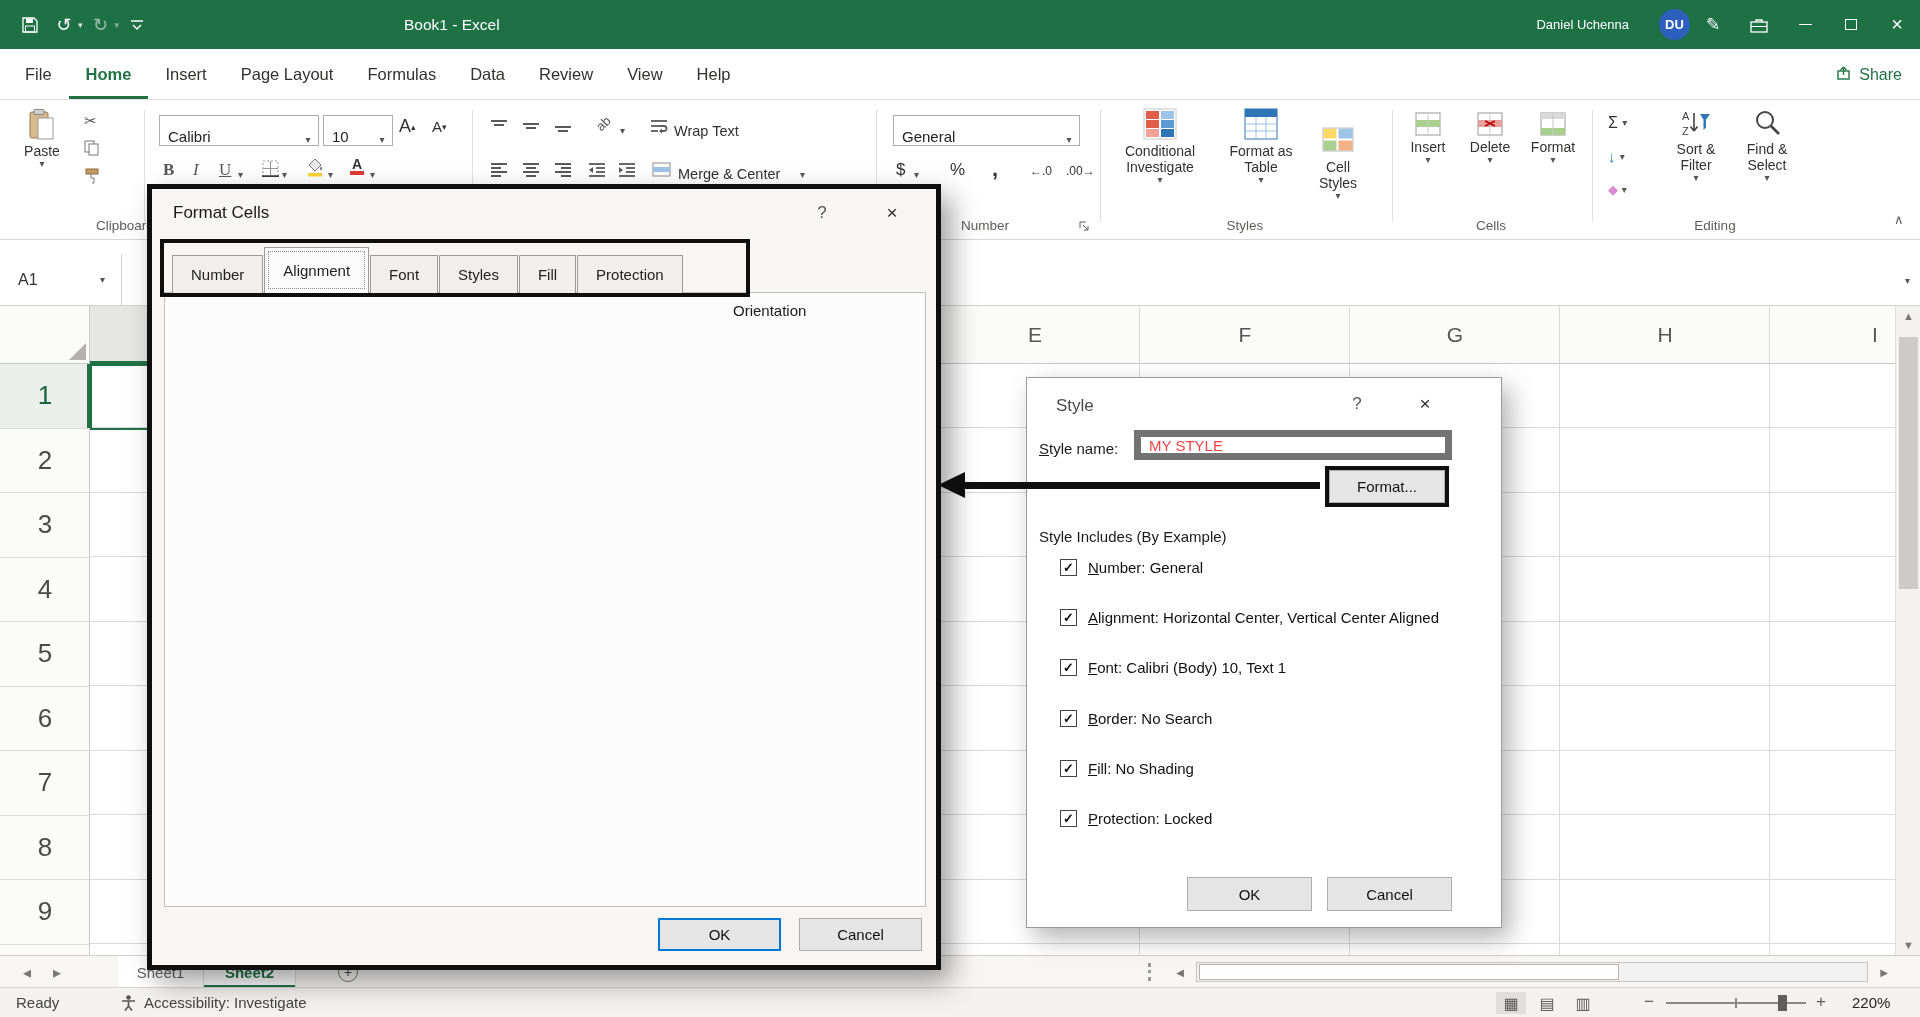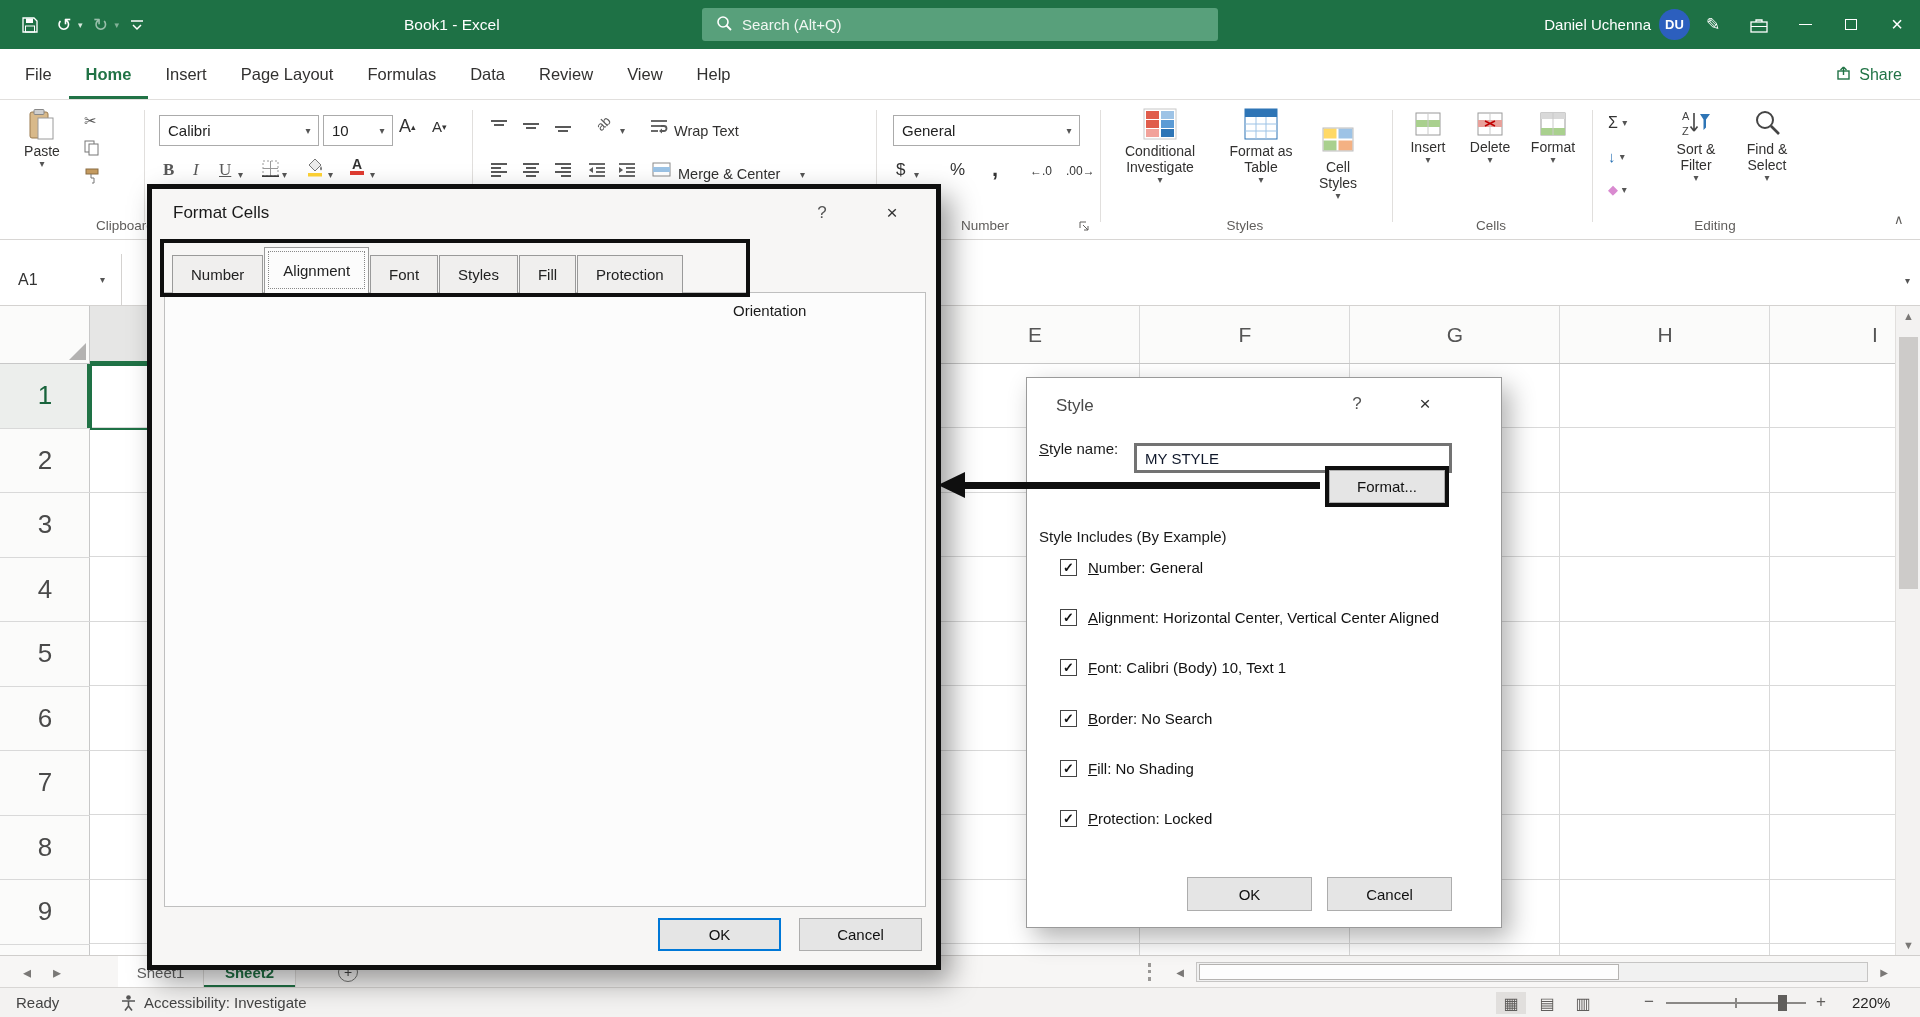--- a/index.html
+++ b/index.html
@@ -21,21 +21,21 @@
 
 #tabrow{position:absolute;left:0;top:49px;width:1920px;height:51px;background:#fff;border-bottom:1px solid #e1dfdd;z-index:9;display:flex;align-items:stretch;padding-left:8px}
 .rtab{padding:0 17px;display:flex;align-items:center;font-size:16.5px;color:#323130}
 .rtab.active{color:#217346;font-weight:bold;box-shadow:inset 0 -3px 0 #217346}
 #share{position:absolute;right:18px;top:49px;height:51px;display:flex;align-items:center;gap:7px;color:#217346;font-size:16px;z-index:9}
 
 
 #ribbon{position:absolute;left:0;top:100px;width:1920px;height:140px;background:#fff;border-bottom:1px solid #d8d6d4;z-index:8}
 .rdiv{position:absolute;top:10px;height:112px;width:1px;background:#e1dfdd}
 .glabel{position:absolute;top:118px;font-size:13.5px;color:#605e5c;text-align:center;width:130px}
-.rcombo{position:absolute;height:31px;background:#fff;border:1px solid #ababab;display:flex;align-items:center;font-size:15px;color:#222}
+.rcombo{position:absolute;height:31px;background:#fff;border:1px solid #ababab;display:flex;align-items:flex-end;font-size:15px;color:#222}
 .rcombo .v{flex:1;padding-left:8px;white-space:nowrap}
 .rcombo .c{width:20px;text-align:center;font-size:10px;color:#555}
 .caret{font-size:10px;color:#555;line-height:10px}
 .sic{position:absolute;display:flex;align-items:center;justify-content:center;color:#595959}
 .bigbtn{position:absolute;display:flex;flex-direction:column;align-items:center;color:#323130}
 .bigbtn .lbl{text-align:center;line-height:16px;margin-top:3px;font-size:14px}
 .launcher{position:absolute;width:14px;height:14px}
 
 
 #formulabar{position:absolute;left:0;top:254px;width:1920px;height:52px;background:#fff;border-bottom:1px solid #d4d2d0;z-index:3}
@@ -103,21 +103,21 @@
 #fc-tabhl{position:absolute;left:8px;top:50px;width:590px;height:58px;border:4px solid #0f0f0f;z-index:6;pointer-events:none}
 #fc-tabs{position:absolute;left:20px;top:58px;height:46px;display:flex;align-items:flex-end;z-index:4}
 .fc-tab{height:38px;padding:0 18px;background:#f0efee;border:1px solid #9a9a9a;border-bottom:none;display:flex;align-items:center;font-size:15px;color:#222;margin-right:1px}
 .fc-tab.sel{height:46px;background:#fcfcfc;outline:1px dotted #888;outline-offset:-5px;position:relative;z-index:5}
 #fc-page{position:absolute;left:12px;top:103px;width:762px;height:615px;background:#fcfcfc;border:1px solid #bfbfbf;z-index:1}
 #fc-orient{position:absolute;left:565px;top:128px;width:198px;height:246px;border:1px solid #d9d9d9}
 .dot{font-size:10px;color:#333}
 
 
 #stdlg{position:absolute;left:1026px;top:377px;width:476px;height:551px;background:#fff;border:1px solid #9a9a9a;box-shadow:8px 10px 24px rgba(0,0,0,.3);z-index:25}
-#stname{position:absolute;left:107px;top:65px;width:318px;height:30px;border:3px solid #737373;background:#fff;font-size:15px;padding-left:8px;font-family:"Liberation Sans",sans-serif;color:#0f172a}
+#stname{position:absolute;left:107px;top:52px;width:318px;height:30px;border:7px solid #737373;background:#fff;font-size:15px;padding-left:8px;font-family:"Liberation Sans",sans-serif;color:#ef4444}
 #fmt-hl{position:absolute;left:298px;top:88px;width:124px;height:41px;border:4px solid #0f0f0f;display:flex}
 .srow{position:absolute;left:33px;display:flex;align-items:center;gap:11px}
 .cb2{width:17px;height:17px;border:1.5px solid #444;background:#fff;display:flex;align-items:center;justify-content:center;font-size:13px;font-weight:bold;color:#111;flex:none}
 .slab{font-size:15px;color:#111;white-space:nowrap;display:inline-block}
 
 
 #arrow-shaft{position:absolute;left:964px;top:482px;width:356px;height:7px;background:#0f0f0f;z-index:40}
 #arrow-head{position:absolute;left:938px;top:472px;width:0;height:0;border-top:13px solid transparent;border-bottom:13px solid transparent;border-right:27px solid #0f0f0f;z-index:40}
 </style>
 </head>
@@ -137,29 +137,22 @@
     <span class="qbtn ctr" style="font-size:18px;opacity:.55">↻</span>
     <span class="qcaret" style="opacity:.55">▾</span>
     <span class="qbtn ctr">
         <svg width="14" height="12">
           <line x1="1" y1="2" x2="13" y2="2" stroke="#fff" stroke-width="1.5"></line>
           <path d="M3 6 l4 4 4 -4" fill="none" stroke="#fff" stroke-width="1.5"></path>
         </svg>
       </span>
   </div>
   <div class="app-title">Book1 - Excel</div>
-  <div class="search-pill">
-    <span><svg width="16" height="16">
-          <circle cx="7" cy="7" r="5" fill="none" stroke="#fff" stroke-width="1.6"></circle>
-          <line x1="10.5" y1="10.5" x2="15" y2="15" stroke="#fff" stroke-width="1.8"></line>
-        </svg></span>
-    <span>Search (Alt+Q)</span>
-  </div>
   <div class="fx i" style="right:0;top:0;height:49px">
-    <span style="font-size:15px;margin-right:8px">Daniel Uchenna</span>
+    <span style="font-size:13px;margin-right:30px">Daniel Uchenna</span>
     <span class="avatar">DU</span>
     <span class="winbtn ctr" style="font-size:17px">✎</span>
     <span class="winbtn ctr">
         <svg width="18" height="16">
           <rect x="1" y="5" width="16" height="10" fill="none" stroke="#fff" stroke-width="1.3"></rect>
           <path d="M6 5 v-2 h6 v2" fill="none" stroke="#fff" stroke-width="1.3"></path>
           <line x1="1" y1="9.5" x2="17" y2="9.5" stroke="#fff"></line>
         </svg>
       </span>
     <span class="winbtn ctr">

